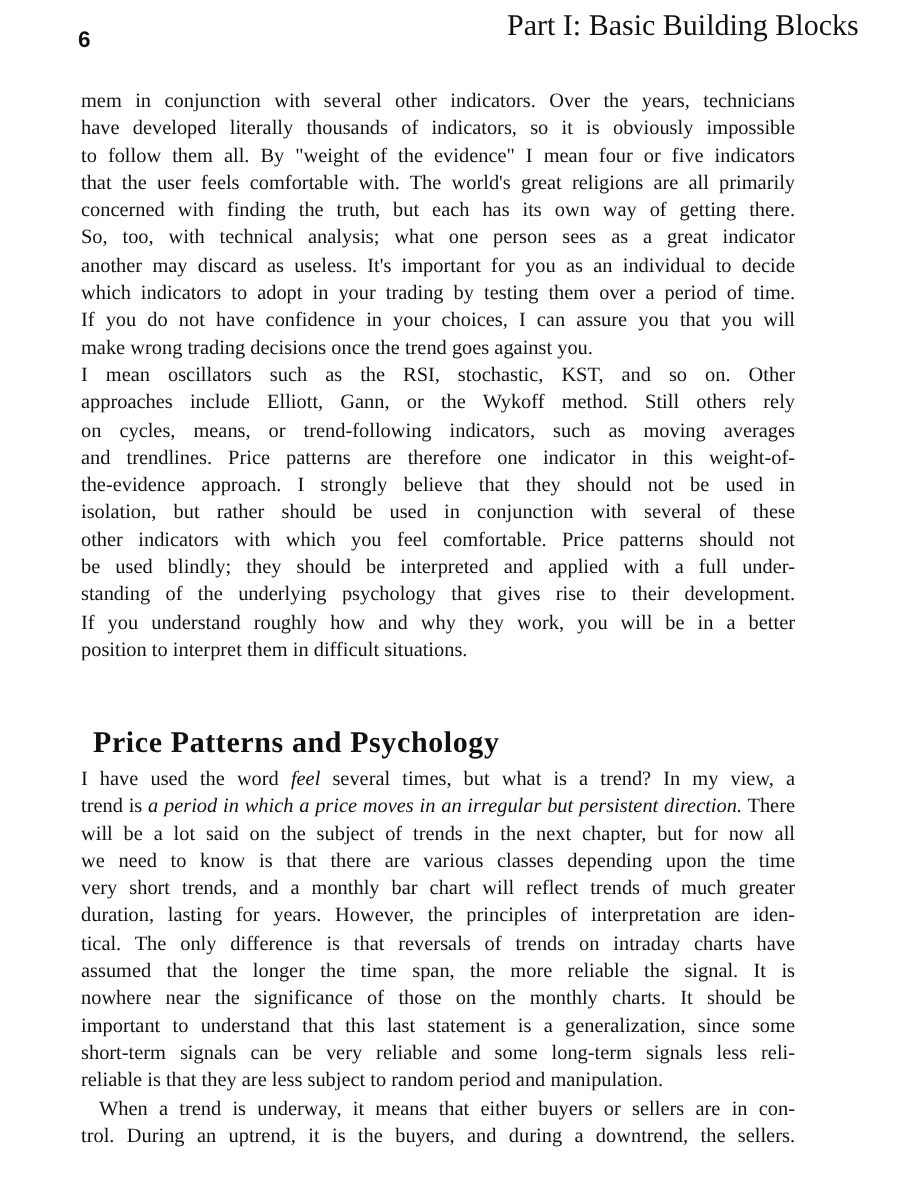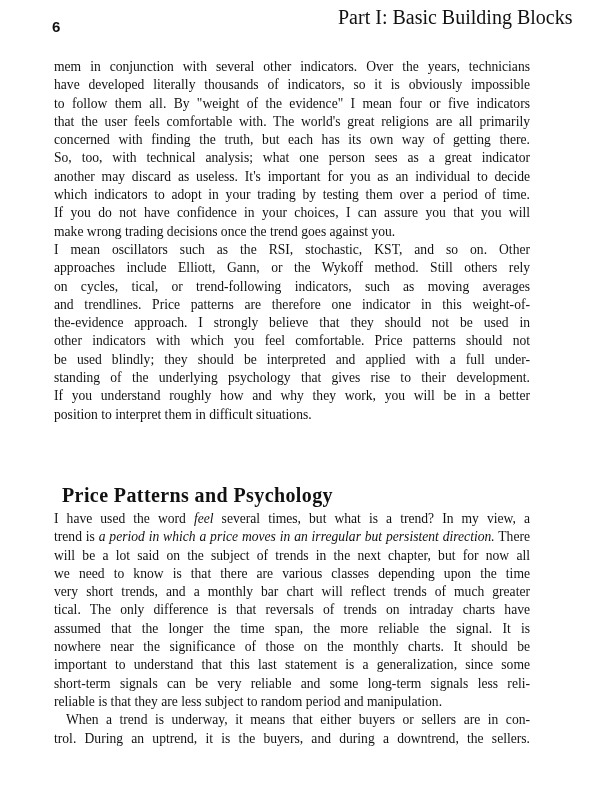--- a/index.html
+++ b/index.html
@@ -34,40 +34,42 @@
     <span class="line">concerned with finding the truth, but each has its own way of getting there.</span>
     <span class="line">So, too, with technical analysis; what one person sees as a great indicator</span>
     <span class="line">another may discard as useless. It's important for you as an individual to decide</span>
     <span class="line">which indicators to adopt in your trading by testing them over a period of time.</span>
     <span class="line">If you do not have confidence in your choices, I can assure you that you will</span>
     <span class="line last">make wrong trading decisions once the trend goes against you.</span>
   </div>
   <div>
     <span class="line">I mean oscillators such as the RSI, stochastic, KST, and so on. Other</span>
     <span class="line">approaches include Elliott, Gann, or the Wykoff method. Still others rely</span>
-    <span class="line">on cycles, tical, or trend-following indicators, such as moving averages</span>
+    <span class="line">on cycles, means, or trend-following indicators, such as moving averages</span>
     <span class="line">and trendlines. Price patterns are therefore one indicator in this weight-of-</span>
     <span class="line">the-evidence approach. I strongly believe that they should not be used in</span>
+    <span class="line">isolation, but rather should be used in conjunction with several of these</span>
     <span class="line">other indicators with which you feel comfortable. Price patterns should not</span>
     <span class="line">be used blindly; they should be interpreted and applied with a full under-</span>
     <span class="line">standing of the underlying psychology that gives rise to their development.</span>
     <span class="line">If you understand roughly how and why they work, you will be in a better</span>
     <span class="line last">position to interpret them in difficult situations.</span>
   </div>
 </div>
 
 <div class="heading">Price Patterns and Psychology</div>
 
 <div id="sec2" class="block">
   <div>
     <span class="line"><span>I have used the word </span><span class="seg-i">feel</span><span> several times, but what is a trend? In my view, a</span></span>
     <span class="line"><span>trend is </span><span class="seg-i">a period in which a price moves in an irregular but persistent direction.</span><span> There</span></span>
     <span class="line">will be a lot said on the subject of trends in the next chapter, but for now all</span>
     <span class="line">we need to know is that there are various classes depending upon the time</span>
     <span class="line">very short trends, and a monthly bar chart will reflect trends of much greater</span>
+    <span class="line">duration, lasting for years. However, the principles of interpretation are iden-</span>
     <span class="line">tical. The only difference is that reversals of trends on intraday charts have</span>
     <span class="line">assumed that the longer the time span, the more reliable the signal. It is</span>
     <span class="line">nowhere near the significance of those on the monthly charts. It should be</span>
     <span class="line">important to understand that this last statement is a generalization, since some</span>
     <span class="line">short-term signals can be very reliable and some long-term signals less reli-</span>
     <span class="line last">reliable is that they are less subject to random period and manipulation.</span>
   </div>
   <div>
     <span class="line indent">When a trend is underway, it means that either buyers or sellers are in con-</span>
     <span class="line">trol. During an uptrend, it is the buyers, and during a downtrend, the sellers.</span>

